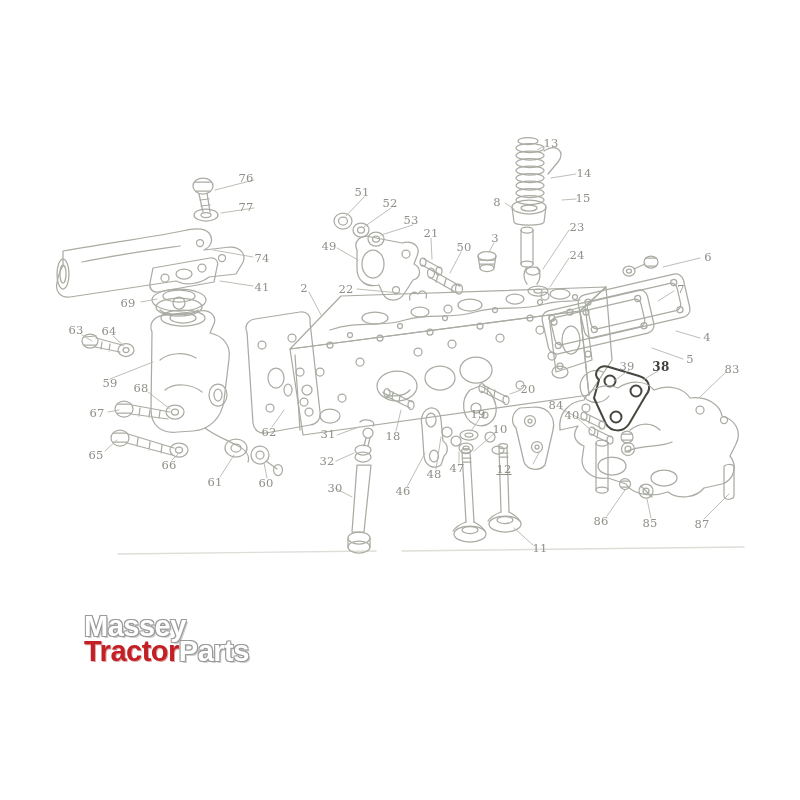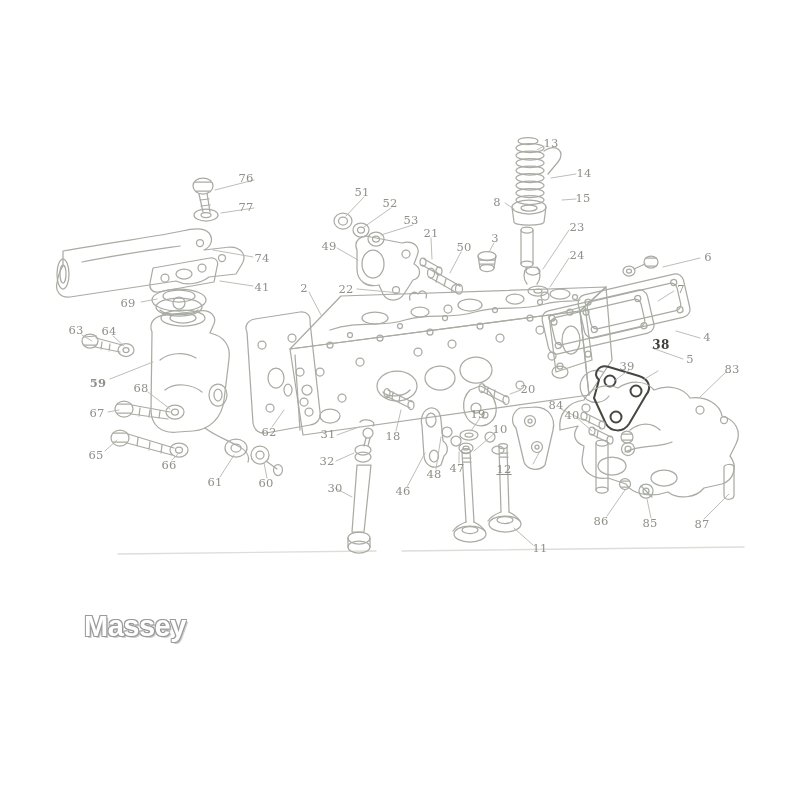--- a/index.html
+++ b/index.html
@@ -417,21 +417,21 @@
 </svg>
 
 <div id="labels" class="labels-layer">
       <div class="part-label" style="left: 246px; top: 178px;">76</div>
       <div class="part-label" style="left: 246px; top: 207px;">77</div>
       <div class="part-label" style="left: 262px; top: 258px;">74</div>
       <div class="part-label" style="left: 262px; top: 287px;">41</div>
       <div class="part-label" style="left: 128px; top: 303px;">69</div>
       <div class="part-label" style="left: 76px; top: 330px;">63</div>
       <div class="part-label" style="left: 109px; top: 331px;">64</div>
-      <div class="part-label" style="left: 98px; top: 383px; font-weight: bold;">59</div>
+      <div class="part-label" style="left: 110px; top: 383px;">59</div>
       <div class="part-label" style="left: 141px; top: 388px;">68</div>
       <div class="part-label" style="left: 97px; top: 413px;">67</div>
       <div class="part-label" style="left: 96px; top: 455px;">65</div>
       <div class="part-label" style="left: 169px; top: 465px;">66</div>
       <div class="part-label" style="left: 215px; top: 482px;">61</div>
       <div class="part-label" style="left: 266px; top: 483px;">60</div>
       <div class="part-label" style="left: 269px; top: 432px;">62</div>
       <div class="part-label" style="left: 304px; top: 288px;">2</div>
       <div class="part-label" style="left: 346px; top: 289px; text-align: right;">22</div>
       <div class="part-label" style="left: 362px; top: 192px;">51</div>
@@ -445,21 +445,21 @@
       <div class="part-label" style="left: 551px; top: 143px;">13</div>
       <div class="part-label" style="left: 584px; top: 173px;">14</div>
       <div class="part-label" style="left: 583px; top: 198px;">15</div>
       <div class="part-label" style="left: 577px; top: 227px;">23</div>
       <div class="part-label" style="left: 577px; top: 255px;">24</div>
       <div class="part-label" style="left: 708px; top: 257px;">6</div>
       <div class="part-label" style="left: 681px; top: 289px;">7</div>
       <div class="part-label" style="left: 707px; top: 337px;">4</div>
       <div class="part-label" style="left: 690px; top: 359px;">5</div>
       <div class="part-label" style="left: 627px; top: 366px;">39</div>
-      <div class="part-label bold" style="left: 661px; top: 345px;">38</div>
+      <div class="part-label bold" style="left: 661px; top: 367px;">38</div>
       <div class="part-label" style="left: 732px; top: 369px;">83</div>
       <div class="part-label" style="left: 556px; top: 405px;">84</div>
       <div class="part-label" style="left: 572px; top: 415px;">40</div>
       <div class="part-label" style="left: 528px; top: 389px;">20</div>
       <div class="part-label" style="left: 478px; top: 414px;">19</div>
       <div class="part-label" style="left: 500px; top: 429px;">10</div>
       <div class="part-label" style="left: 504px; top: 469px; text-decoration: underline;">12</div>
       <div class="part-label" style="left: 540px; top: 548px;">11</div>
       <div class="part-label" style="left: 328px; top: 434px;">31</div>
       <div class="part-label" style="left: 327px; top: 461px;">32</div>
@@ -468,15 +468,18 @@
       <div class="part-label" style="left: 403px; top: 491px;">46</div>
       <div class="part-label" style="left: 434px; top: 474px;">48</div>
       <div class="part-label" style="left: 457px; top: 468px;">47</div>
       <div class="part-label" style="left: 601px; top: 521px;">86</div>
       <div class="part-label" style="left: 650px; top: 523px;">85</div>
       <div class="part-label" style="left: 702px; top: 524px;">87</div>
     </div>
 
 <div class="logo">
   <div class="logo-word outlined">Massey</div>
+  <div class="logo-line2">
+    <span class="logo-word logo-red">Tractor</span><span class="logo-word outlined">Parts</span>
+  </div>
 </div>
 
 </div>
 
 </body></html>

